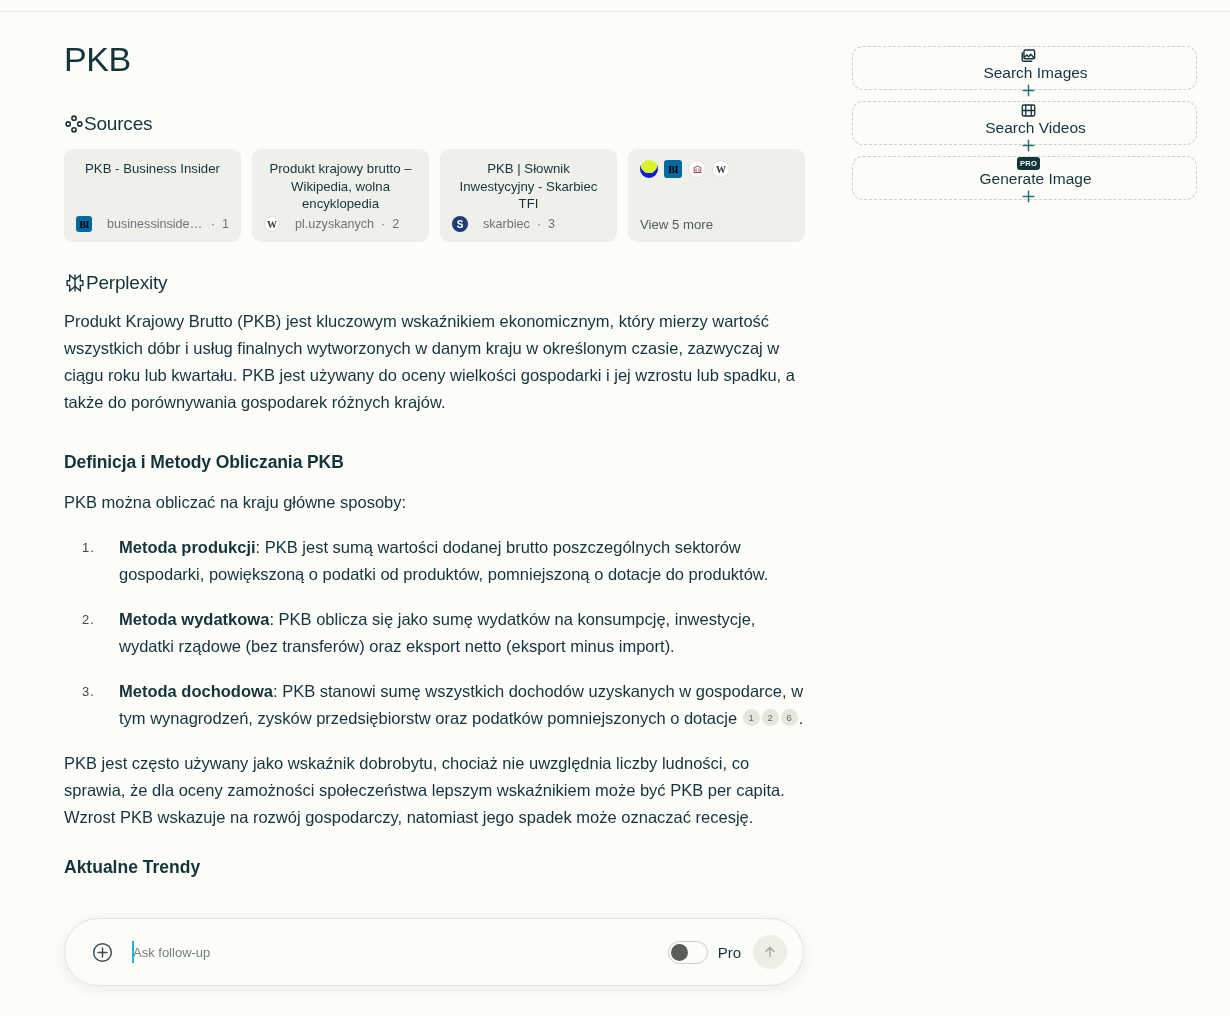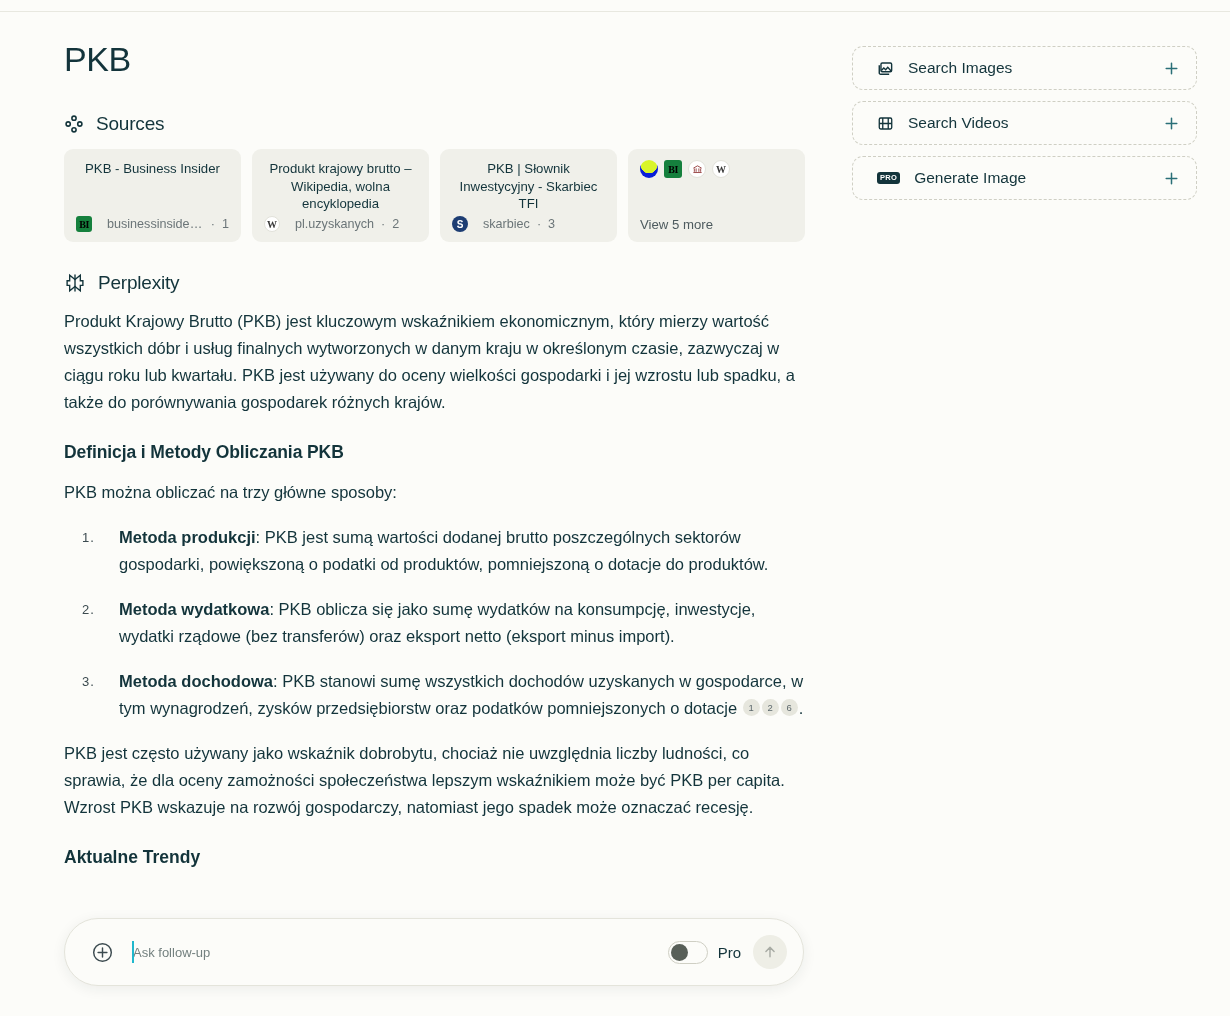--- a/index.html
+++ b/index.html
@@ -43,21 +43,20 @@
     font-weight: 400;
     letter-spacing: -0.4px;
     color: #13343b;
     line-height: 1.15;
     margin-bottom: 34px;
   }
 
   .section-head {
     display: flex;
     align-items: center;
-    gap: 12px;
     margin-bottom: 14px;
   }
 
   .section-head-label {
     font-size: 19px;
     font-weight: 500;
     letter-spacing: -0.2px;
     color: #13343b;
   }
 
@@ -108,21 +107,21 @@
     width: 16px; height: 16px;
     border-radius: 50%;
     flex: 0 0 auto;
     display: flex;
     align-items: center;
     justify-content: center;
     font-size: 9px;
     font-weight: 700;
     overflow: hidden;
   }
-  .fav-bi { background: #15803d; color: #000000; border-radius: 3px; font-family: "Liberation Serif", serif; font-size:10px; letter-spacing:-0.5px;}
+  .fav-bi { background: #0369a1; color: #000000; border-radius: 3px; font-family: "Liberation Serif", serif; font-size:10px; letter-spacing:-0.5px;}
   .fav-w  { background: #ffffff; color: #3a3a3a; font-family: "Liberation Serif", serif; font-size: 10px; border:1px solid #e2e2da;}
   .fav-s  { background: #1d3d73; color: #ffffff; font-size: 10px; }
   .fav-p  { background: radial-gradient(circle at 50% 28%, #d9f52a 0 52%, #0a1fd8 53% 100%); }
   .fav-gov{ background:#ffffff; border:1px solid #e2e2da; color:#8a2b2b; font-size:8px;}
 
   .source-domain {
     max-width: 106px;
     overflow: hidden;
     text-overflow: ellipsis;
     display: inline-block;
@@ -151,21 +150,21 @@
     color: #13343b;
     margin-bottom: 18px;
     max-width: 742px;
   }
 
   .answer h3 {
     font-size: 17.5px;
     font-weight: 600;
     letter-spacing: -0.1px;
     color: #13343b;
-    margin: 26px 0 16px 0;
+    margin: 36px 0 16px 0;
   }
 
   .answer ol {
     list-style: none;
     counter-reset: itm;
     margin: 0 0 4px 0;
     padding: 0;
   }
   .answer ol li {
     counter-increment: itm;
@@ -212,20 +211,21 @@
   .action-card {
     border: 1px dashed #cfcfc4;
     border-radius: 11px;
     height: 44px;
     padding: 0 16px 0 24px;
     display: flex;
     align-items: center;
     margin-bottom: 11px;
     cursor: pointer;
     background: transparent;
+    flex-direction: column;
   }
   .action-label {
     font-size: 15.5px;
     font-weight: 500;
     color: #13343b;
     margin-left: 14px;
     flex: 1;
   }
   .action-icon { width: 17px; height: 17px; display:block; color:#13343b; }
   .plus-icon { width: 17px; height: 17px; display:block; color:#2a6f78; }
@@ -406,21 +406,21 @@
           <path d="M12 8.1l5.8-4.7v6.1h2.8v5.1h-2.8v5.9L12 15.8"></path>
         </svg>
       </span>
       <span class="section-head-label">Perplexity</span>
     </div>
 
     <div class="answer">
       <p>Produkt Krajowy Brutto (PKB) jest kluczowym wskaźnikiem ekonomicznym, który mierzy wartość wszystkich dóbr i usług finalnych wytworzonych w danym kraju w określonym czasie, zazwyczaj w ciągu roku lub kwartału. PKB jest używany do oceny wielkości gospodarki i jej wzrostu lub spadku, a także do porównywania gospodarek różnych krajów.</p>
 
       <h3>Definicja i Metody Obliczania PKB</h3>
-      <p>PKB można obliczać na trzy główne sposoby:</p>
+      <p>PKB można obliczać na kraju główne sposoby:</p>
 
       <ol>
         <li>
           <b>Metoda produkcji</b><span>: PKB jest sumą wartości dodanej brutto poszczególnych sektorów gospodarki, powiększoną o podatki od produktów, pomniejszoną o dotacje do produktów.</span>
         </li>
         <li>
           <b>Metoda wydatkowa</b><span>: PKB oblicza się jako sumę wydatków na konsumpcję, inwestycje, wydatki rządowe (bez transferów) oraz eksport netto (eksport minus import).</span>
         </li>
         <li>
           <b>Metoda dochodowa</b><span>: PKB stanowi sumę wszystkich dochodów uzyskanych w gospodarce, w tym wynagrodzeń, zysków przedsiębiorstw oraz podatków pomniejszonych o dotacje </span><span class="cite">1</span><span class="cite">2</span><span class="cite">6</span><span>.</span>

